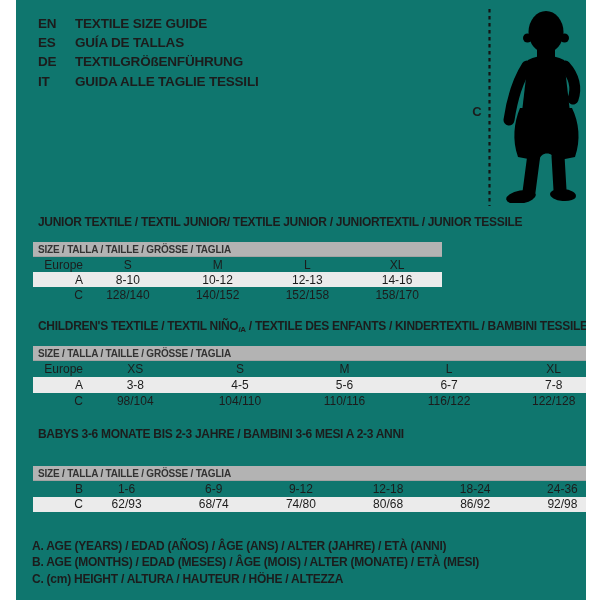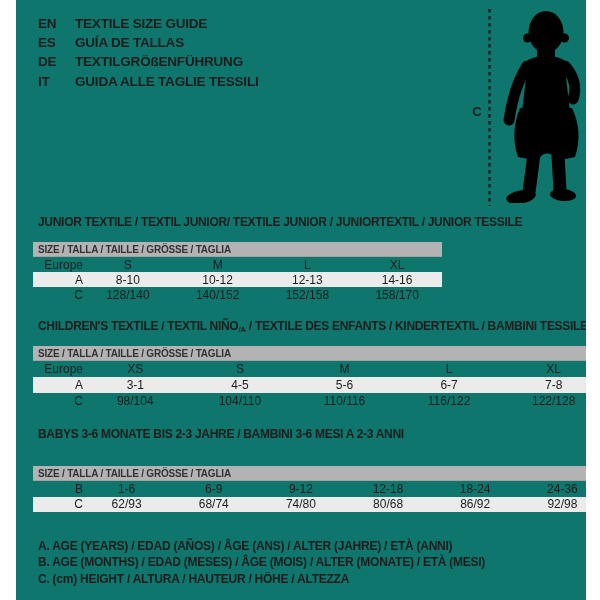--- a/index.html
+++ b/index.html
@@ -33,21 +33,21 @@
   table.sizes td.lbl{text-align:right;padding-left:5px;}
   table.sizes tbody tr:nth-child(2) td{background:var(--alt_row,#ebebeb);}
   #junior-table{top:242px;width:409px;}
   #junior-table td{height:15px;}
   #children-table{top:346px;width:573px;}
   #children-table td{height:16px;}
   #babies-table{top:466px;width:573px;}
   #babies-table td{height:15.5px;}
   col.labelcol{width:50px;}
   
-  .legend{position:absolute;left:22px;top:538px;font-size:12px;font-weight:700;line-height:16.4px;letter-spacing:-.25px;white-space:nowrap;}
+  .legend{position:absolute;left:16px;top:538px;font-size:12px;font-weight:700;line-height:16.4px;letter-spacing:-.25px;white-space:nowrap;}
 </style>
 </head>
 <body>
 
 <div id="canvas">
 
   <div class="langs">
     <div><span class="code">EN</span><span>TEXTILE SIZE GUIDE</span></div>
     <div><span class="code">ES</span><span>GUÍA DE TALLAS</span></div>
     <div><span class="code">DE</span><span>TEXTILGRÖßENFÜHRUNG</span></div>
@@ -137,21 +137,21 @@
       <tr>
         <td class="lbl">Europe</td>
         <td>XS</td>
         <td>S</td>
         <td>M</td>
         <td>L</td>
         <td>XL</td>
       </tr>
       <tr>
         <td class="lbl">A</td>
-        <td>3-1</td>
+        <td>3-8</td>
         <td>4-5</td>
         <td>5-6</td>
         <td>6-7</td>
         <td>7-8</td>
       </tr>
       <tr>
         <td class="lbl">C</td>
         <td>98/104</td>
         <td>104/110</td>
         <td>110/116</td>

